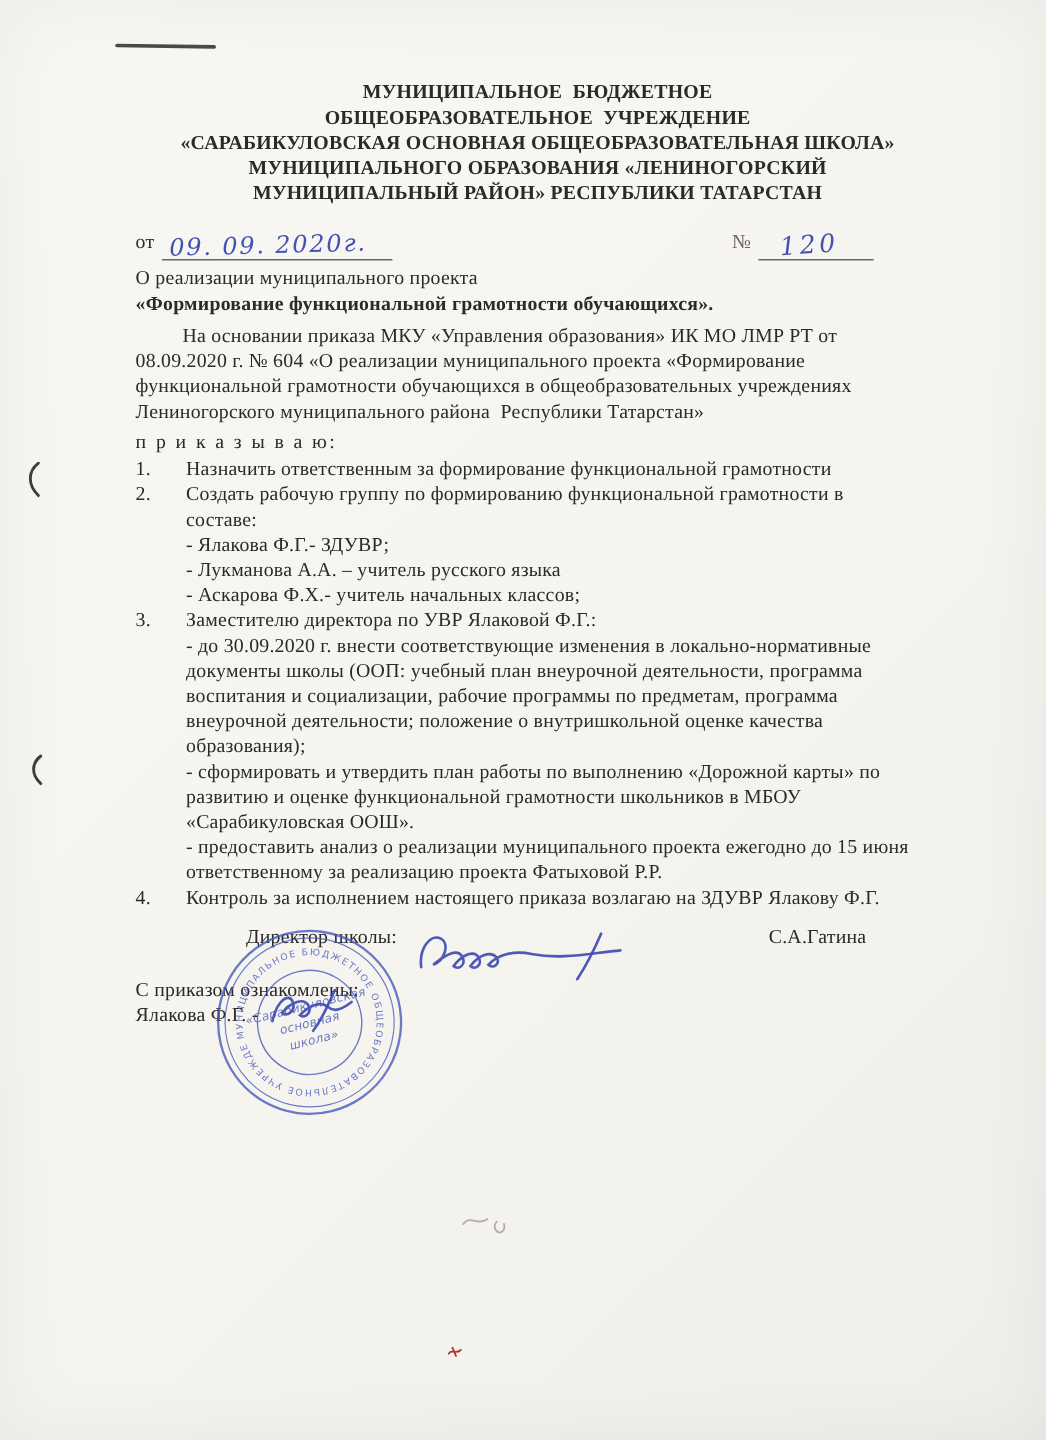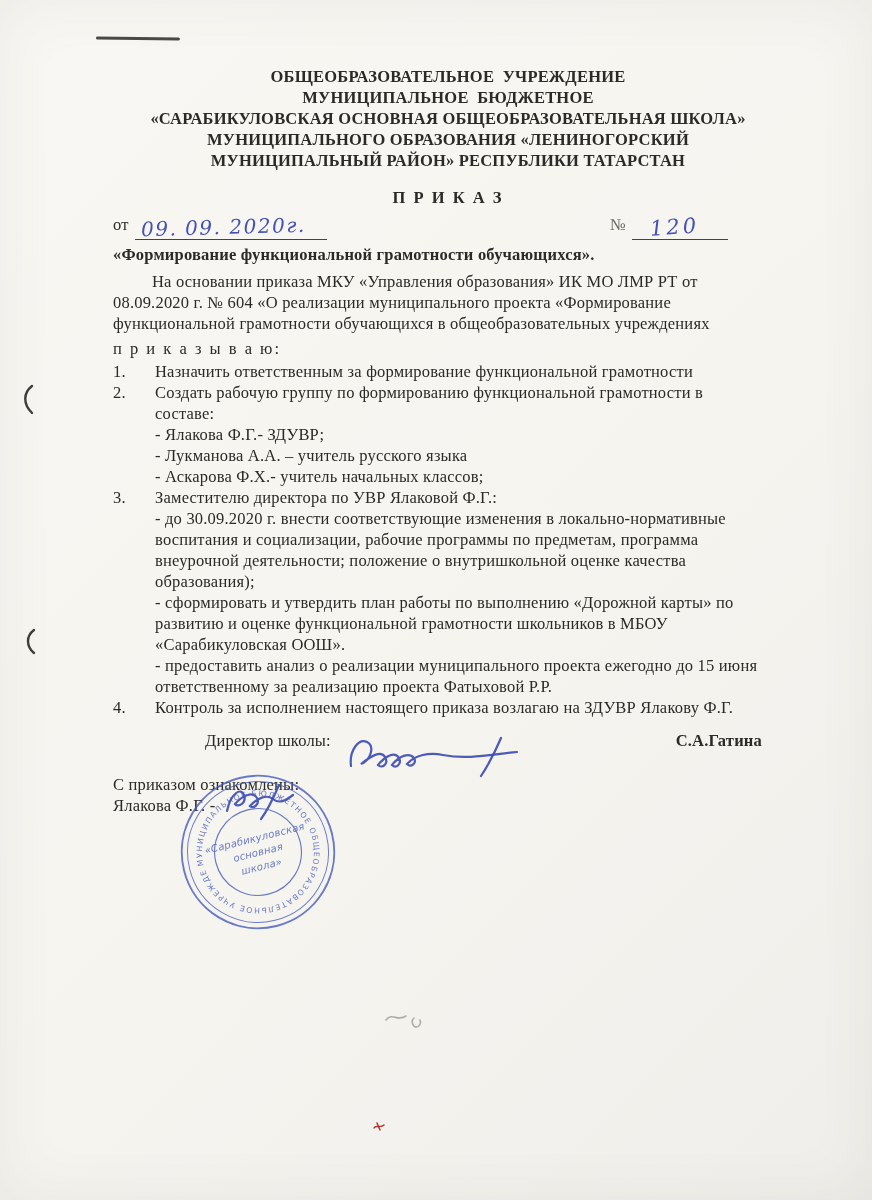--- a/index.html
+++ b/index.html
@@ -51,21 +51,21 @@
 
   
   .item { display:flex; }
   .item-num { width:42px; flex-shrink:0; }
   .item-body { flex:1; }
 
   
   .sig-row { display:flex; align-items:flex-start; margin-top:12px; height:28px; }
   .sig-role { margin-left:92px; }
   .director-sig { margin-left:10px; margin-bottom:-8px; }
-  .sig-name { margin-left:auto; margin-right:38px;font-weight:bold; }
+  .sig-name { margin-left:auto; margin-right:78px; }
 
   
   .ack { margin-top:16px; }
   .signee-row { display:flex; height:22px; }
   .signee-sig { margin-left:6px; margin-top:-14px; }
 
   
   .stamp { position:absolute; left:176px; top:770px; width:164px; height:164px;
            transform:rotate(-14deg); opacity:0.78; }
   .stamp-ring-outer { fill:none; stroke:#4457bb; stroke-width:2; }
@@ -101,52 +101,53 @@
     <path class="art-paren-path" d="M11,2 C3,8 3,18 11,25"></path>
   </svg>
   <svg class="art-squiggle" width="50" height="20" viewBox="0 0 50 20">
     <path class="art-squiggle-path" d="M2,12 C8,4 14,14 22,8 M30,10 a4,5 0 1,0 6,2"></path>
   </svg>
   <svg class="art-redspeck" width="12" height="10" viewBox="0 0 12 10">
     <path class="art-red-path" d="M1,6 C3,2 7,7 11,3 M4,1 L7,8"></path>
   </svg>
 
   <div class="letterhead">
+    <div class="h-line">МУНИЦИПАЛЬНОЕ  БЮДЖЕТНОЕ</div>
     <div class="h-line">ОБЩЕОБРАЗОВАТЕЛЬНОЕ  УЧРЕЖДЕНИЕ</div>
-    <div class="h-line">МУНИЦИПАЛЬНОЕ  БЮДЖЕТНОЕ</div>
     <div class="h-line">«САРАБИКУЛОВСКАЯ ОСНОВНАЯ ОБЩЕОБРАЗОВАТЕЛЬНАЯ ШКОЛА»</div>
     <div class="h-line">МУНИЦИПАЛЬНОГО ОБРАЗОВАНИЯ «ЛЕНИНОГОРСКИЙ</div>
     <div class="h-line">МУНИЦИПАЛЬНЫЙ РАЙОН» РЕСПУБЛИКИ ТАТАРСТАН</div>
   </div>
 
-  <div class="order-title">П Р И К А З</div>
 
   <div class="date-row">
     <div class="date-group">
       <span class="fld-label">от</span>
       <span class="fill-line date-line">
         <span class="handwriting date-hw">09. 09. 2020г.</span>
       </span>
     </div>
     <div class="num-group">
       <span class="fld-label num-label">№</span>
       <span class="fill-line num-line">
         <span class="handwriting num-hw">120</span>
       </span>
     </div>
   </div>
 
   <div class="subject">
+    <div class="subj-line">О реализации муниципального проекта</div>
     <div class="subj-line subj-bold">«Формирование функциональной грамотности обучающихся».</div>
   </div>
 
   <div class="preamble">
     <div class="p-line p-first">На основании приказа МКУ «Управления образования» ИК МО ЛМР РТ от</div>
     <div class="p-line">08.09.2020 г. № 604 «О реализации муниципального проекта «Формирование</div>
     <div class="p-line">функциональной грамотности обучающихся в общеобразовательных учреждениях</div>
+    <div class="p-line">Лениногорского муниципального района  Республики Татарстан»</div>
   </div>
 
   <div class="resolution">п р и к а з ы в а ю:</div>
 
   <div class="item">
     <span class="item-num">1.</span>
     <div class="item-body">
       <div class="line">Назначить ответственным за формирование функциональной грамотности</div>
     </div>
   </div>
@@ -160,20 +161,21 @@
       <div class="line">- Лукманова А.А. – учитель русского языка</div>
       <div class="line">- Аскарова Ф.Х.- учитель начальных классов;</div>
     </div>
   </div>
 
   <div class="item">
     <span class="item-num">3.</span>
     <div class="item-body">
       <div class="line">Заместителю директора по УВР Ялаковой Ф.Г.:</div>
       <div class="line">- до 30.09.2020 г. внести соответствующие изменения в локально-нормативные</div>
+      <div class="line">документы школы (ООП: учебный план внеурочной деятельности, программа</div>
       <div class="line">воспитания и социализации, рабочие программы по предметам, программа</div>
       <div class="line">внеурочной деятельности; положение о внутришкольной оценке качества</div>
       <div class="line">образования);</div>
       <div class="line">- сформировать и утвердить план работы по выполнению «Дорожной карты» по</div>
       <div class="line">развитию и оценке функциональной грамотности школьников в МБОУ</div>
       <div class="line">«Сарабикуловская ООШ».</div>
       <div class="line">- предоставить анализ о реализации муниципального проекта ежегодно до 15 июня</div>
       <div class="line">ответственному за реализацию проекта Фатыховой Р.Р.</div>
     </div>
   </div>

